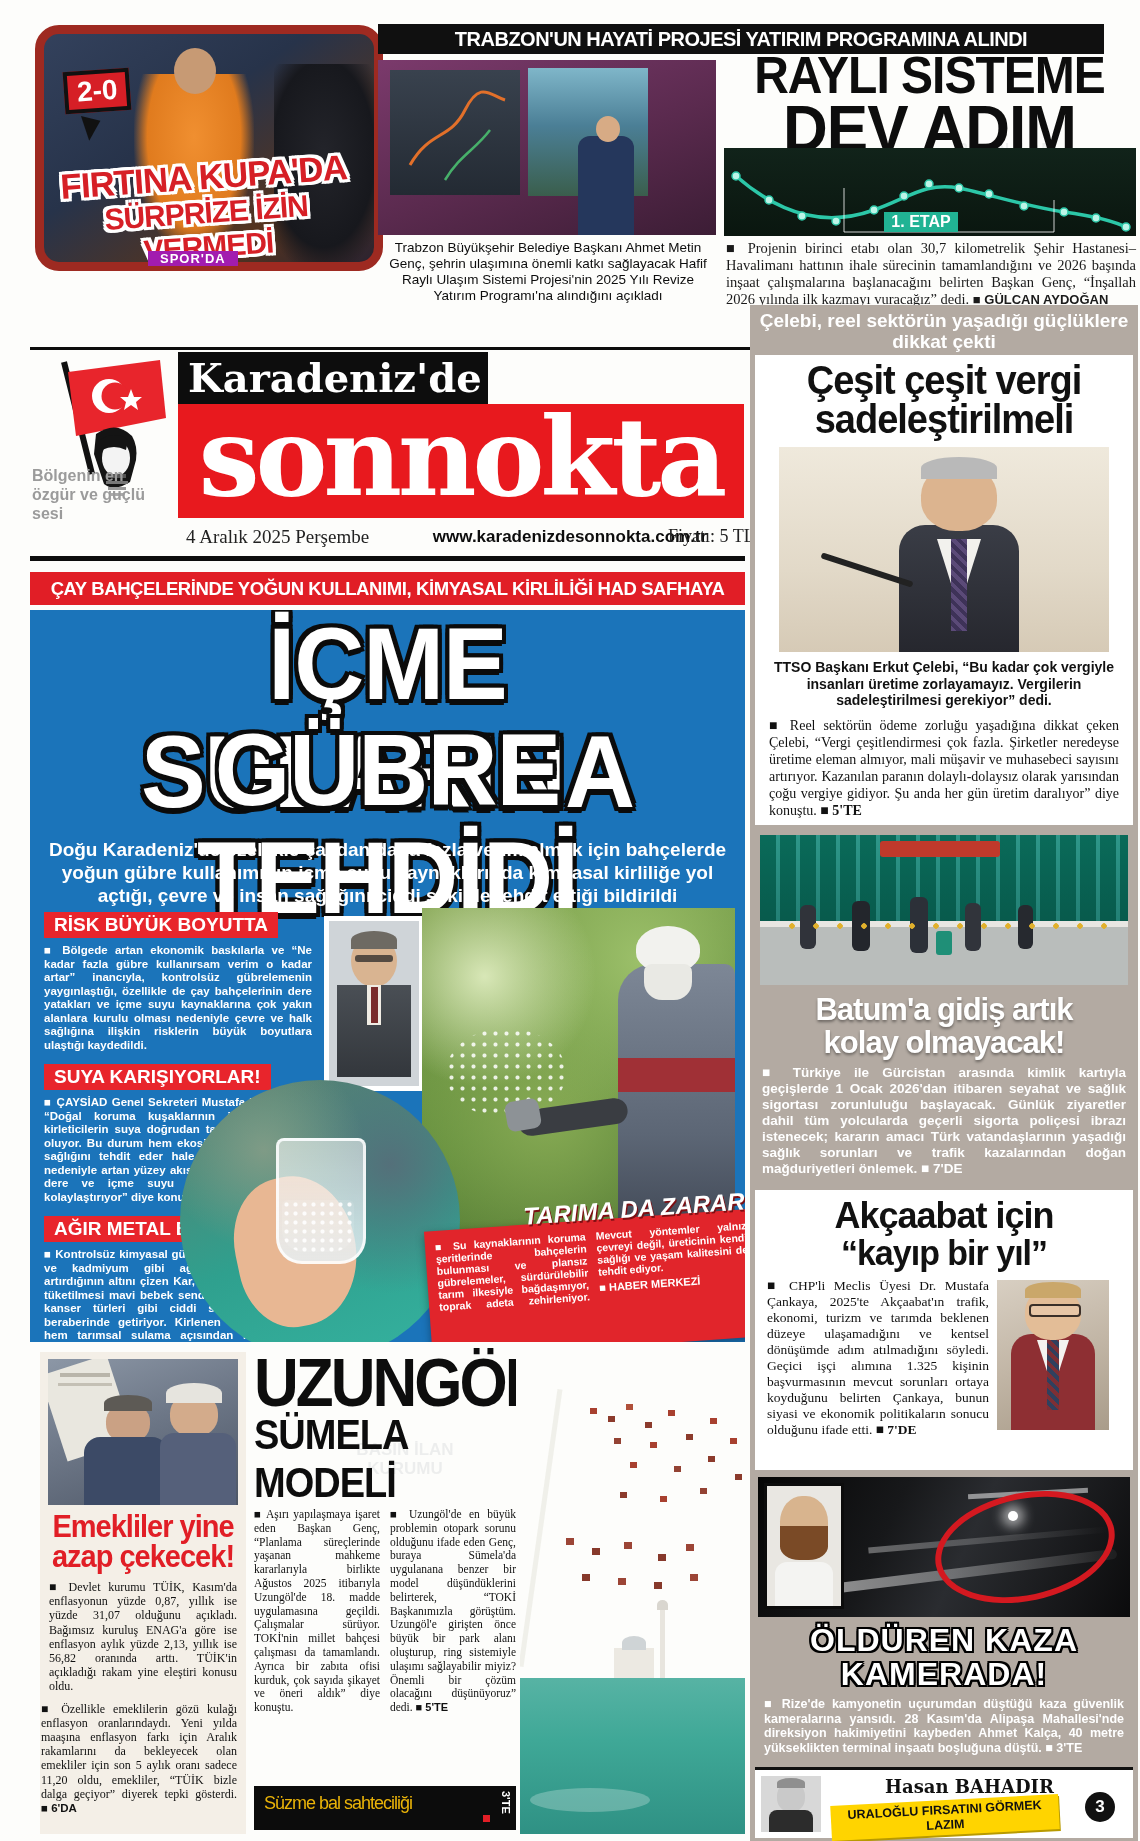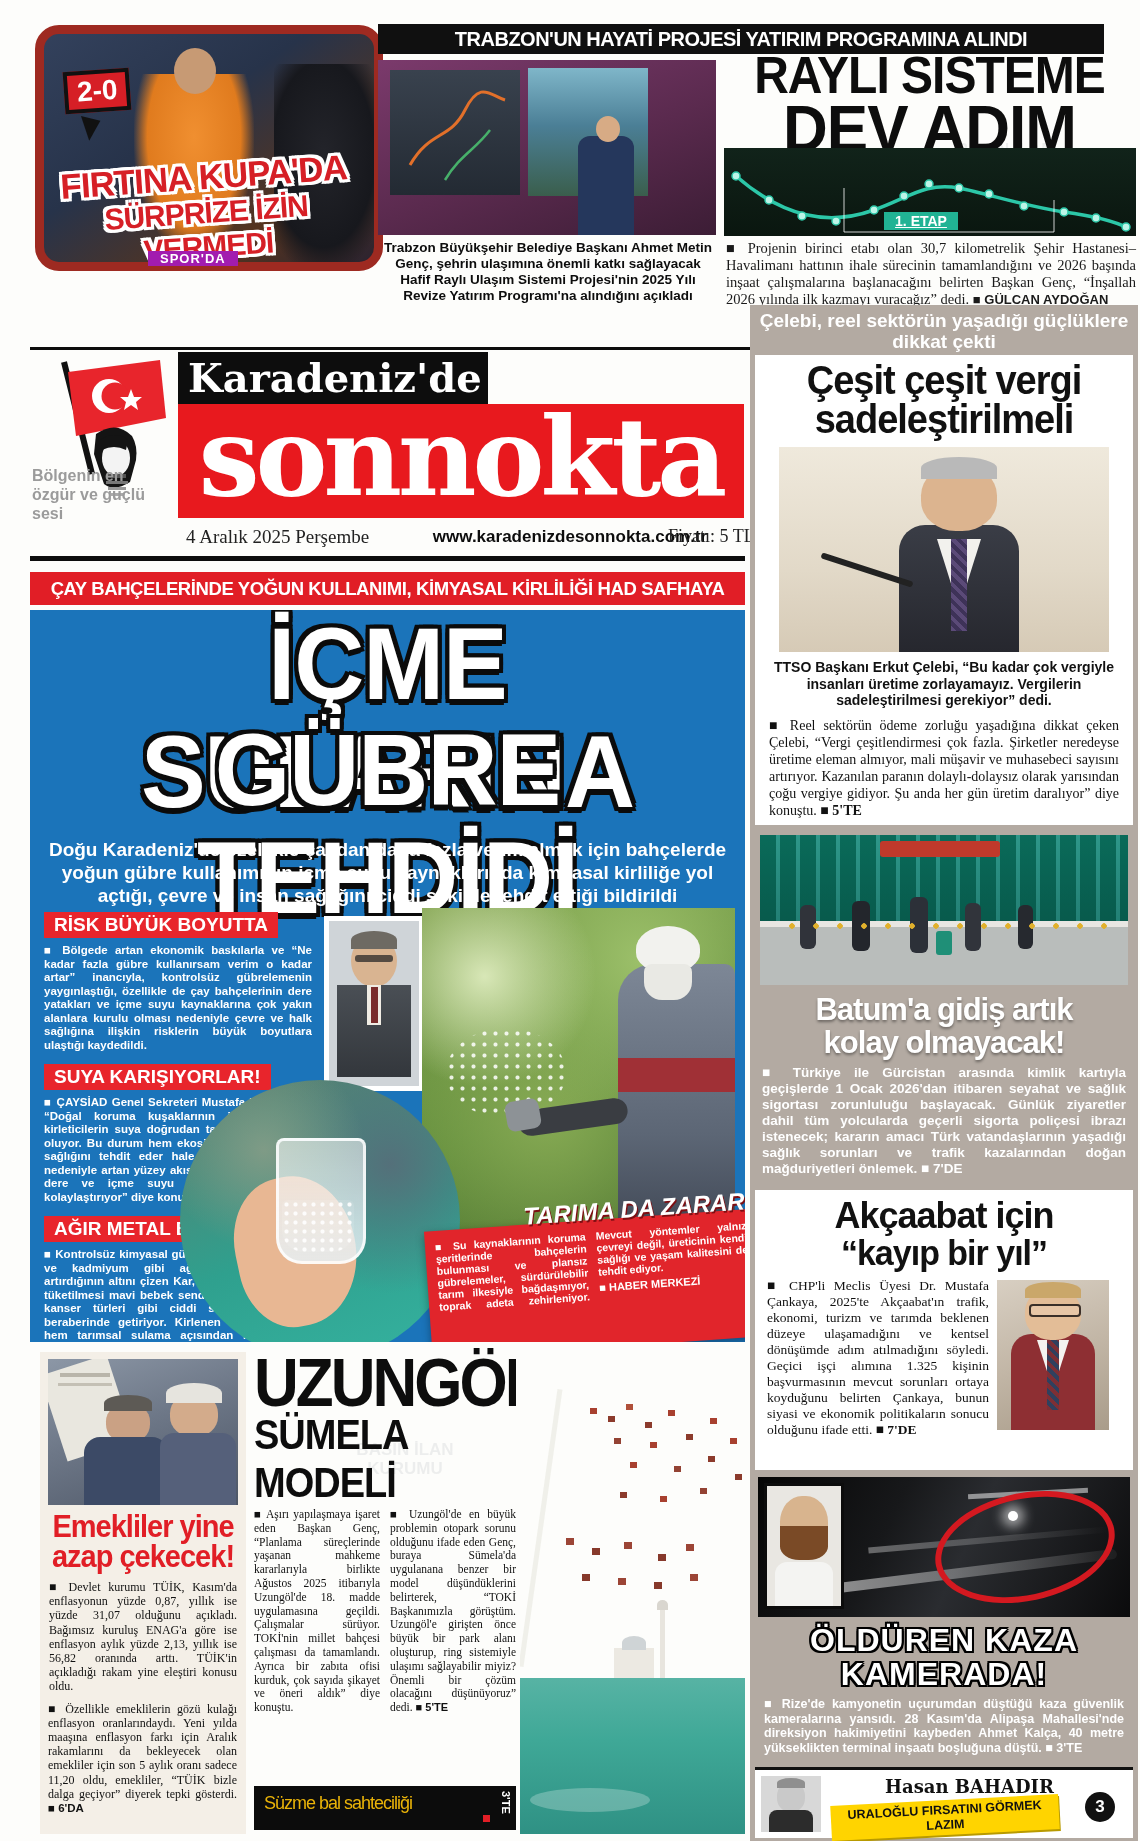--- a/index.html
+++ b/index.html
@@ -84,25 +84,25 @@
         <circle cx="205" cy="36" r="4"></circle>
           <circle cx="235" cy="40" r="4"></circle>
           <circle cx="265" cy="46" r="4"></circle>
         <circle cx="300" cy="58" r="4"></circle>
           <circle cx="340" cy="64" r="4"></circle>
           <circle cx="372" cy="70" r="4"></circle>
         <circle cx="402" cy="79" r="4"></circle>
       </g>
       <polyline points="120,40 120,84 330,84 330,52" stroke="#ffffff" stroke-width="1" fill="none" opacity="0.8"></polyline>
     </svg>
-    <div class="abs ctr" style="left:160px;top:64px;width:74px;background:#21b394;color:#fff;font-weight:bold;font-size:14px;
-                padding:1px 0;text-decoration:underline;">1. ETAP</div>
-  </div>
-
-  <div class="abs ctr" style="left:380px;top:240px;width:336px;font-weight:bold;font-size:13.5px;line-height:16px;color:#0d0d0d;">Trabzon Büyükşehir Belediye Başkanı Ahmet Metin Genç, şehrin ulaşımına önemli katkı sağlayacak Hafif Raylı Ulaşım Sistemi Projesi'nin 2025 Yılı Revize Yatırım Programı'na alındığını açıkladı</div>
+    <div class="abs ctr" style="left:160px;top:64px;width:74px;background:#21b394;color:#fff;font-weight:bold;font-size:16px;
+                padding:1px 0;">1. ETAP</div>
+  </div>
+
+  <div class="abs ctr" style="left:380px;top:240px;width:336px;font-weight:normal;font-size:13.5px;line-height:16px;color:#0d0d0d;">Trabzon Büyükşehir Belediye Başkanı Ahmet Metin Genç, şehrin ulaşımına önemli katkı sağlayacak Hafif Raylı Ulaşım Sistemi Projesi'nin 2025 Yılı Revize Yatırım Programı'na alındığını açıkladı</div>
 
   <div class="abs serif just" style="left:726px;top:240px;width:410px;font-size:14.5px;line-height:17px;color:#1a1a1a;">
     <span>■ Projenin birinci etabı olan 30,7 kilometrelik Şehir Hastanesi–Havalimanı hattının ihale sürecinin tamamlandığını ve 2026 başında inşaat çalışmalarına başlanacağını belirten Başkan Genç, “İnşallah 2026 yılında ilk kazmayı vuracağız” dedi.</span>
     <b style="font-family:'Liberation Sans',sans-serif;font-size:13px;">■ GÜLCAN AYDOĞAN</b>
   </div>
 
   <div class="abs" style="left:30px;top:347px;width:1076px;height:3px;background:#0d0d0d;"></div>
 
   <svg class="abs" style="left:34px;top:356px" width="140" height="150" viewBox="0 0 140 150">
     <line x1="30" y1="6" x2="58" y2="118" stroke="#111" stroke-width="6"></line>
@@ -316,21 +316,21 @@
       <div style="position:absolute;left:58px;top:44px;width:44px;height:40px;border-radius:46%;background:#caa184;"></div>
       <div style="position:absolute;left:56px;top:36px;width:48px;height:16px;border-radius:50% 50% 0 0;background:#5d5a55;"></div>
       <div style="position:absolute;left:36px;top:78px;width:84px;height:68px;background:#3c4a66;border-radius:16px 16px 0 0;"></div>
       <div style="position:absolute;left:122px;top:34px;width:48px;height:44px;border-radius:46%;background:#d3ab8b;"></div>
       <div style="position:absolute;left:118px;top:24px;width:56px;height:20px;border-radius:50% 50% 0 0;background:#e6e4de;"></div>
       <div style="position:absolute;left:112px;top:74px;width:76px;height:72px;background:#55607a;border-radius:14px 14px 0 0;"></div>
     </div>
     <div class="ctr cond" style="color:#e11e26;font-weight:bold;font-size:29px;line-height:30px;margin-top:7px;transform:scaleY(1.05);">Emekliler yine</div>
     <div class="ctr cond" style="color:#e11e26;font-weight:bold;font-size:29px;line-height:30px;transform:scaleY(1.05);">azap çekecek!</div>
     <div class="serif just" style="margin:8px 9px 0 9px;font-size:12px;line-height:14.2px;">■ Devlet kurumu TÜİK, Kasım'da enflasyonun yüzde 0,87, yıllık ise yüzde 31,07 olduğunu açıkladı. Bağımsız kuruluş ENAG'a göre ise enflasyon aylık yüzde 2,13, yıllık ise 56,82 oranında arttı. TÜİK'in açıkladığı rakam yine eleştiri konusu oldu.</div>
-    <div class="serif just" style="margin:8px 9px 0 8px;font-size:12px;line-height:14.2px;">
+    <div class="serif just" style="margin:8px 9px 0 1px;font-size:12px;line-height:14.2px;">
       <span>■ Özellikle emeklilerin gözü kulağı enflasyon oranlarındaydı. Yeni yılda maaşına enflasyon farkı için Aralık rakamlarını da bekleyecek olan emekliler için son 5 aylık oranı sadece 11,20 oldu, emekliler, “TÜİK bizle dalga geçiyor” diyerek tepki gösterdi.</span>
       <b class="pgref" style="font-family:'Liberation Sans',sans-serif;font-size:11.5px;">■ 6'DA</b>
     </div>
   </div>
 
   <div class="abs" style="left:254px;top:1348px;width:262px;height:486px;overflow:hidden;">
     <div class="cond" style="font-weight:bold;font-size:62px;line-height:62px;color:#0d0d0d;letter-spacing:-3px;transform:scaleY(1.12);transform-origin:left top;">UZUNGÖL'E</div>
     <div class="cond" style="font-weight:bold;font-size:38px;line-height:44px;color:#0d0d0d;letter-spacing:-1px;transform:scaleY(1.1);transform-origin:left top;">SÜMELA MODELİ</div>
     <div style="display:flex;gap:10px;margin-top:10px;height:210px;overflow:hidden;">
       <div class="serif just" style="flex:1;font-size:11.5px;line-height:13.8px;">■ Aşırı yapılaşmaya işaret eden Başkan Genç, “Planlama süreçlerinde yaşanan mahkeme kararlarıyla birlikte Ağustos 2025 itibarıyla Uzungöl'de 18. madde uygulamasına geçildi. Çalışmalar sürüyor. TOKİ'nin millet bahçesi çalışması da tamamlandı. Ayrıca bir zabıta ofisi kurduk, çok sayıda şikayet ve öneri aldık” diye konuştu.</div>

